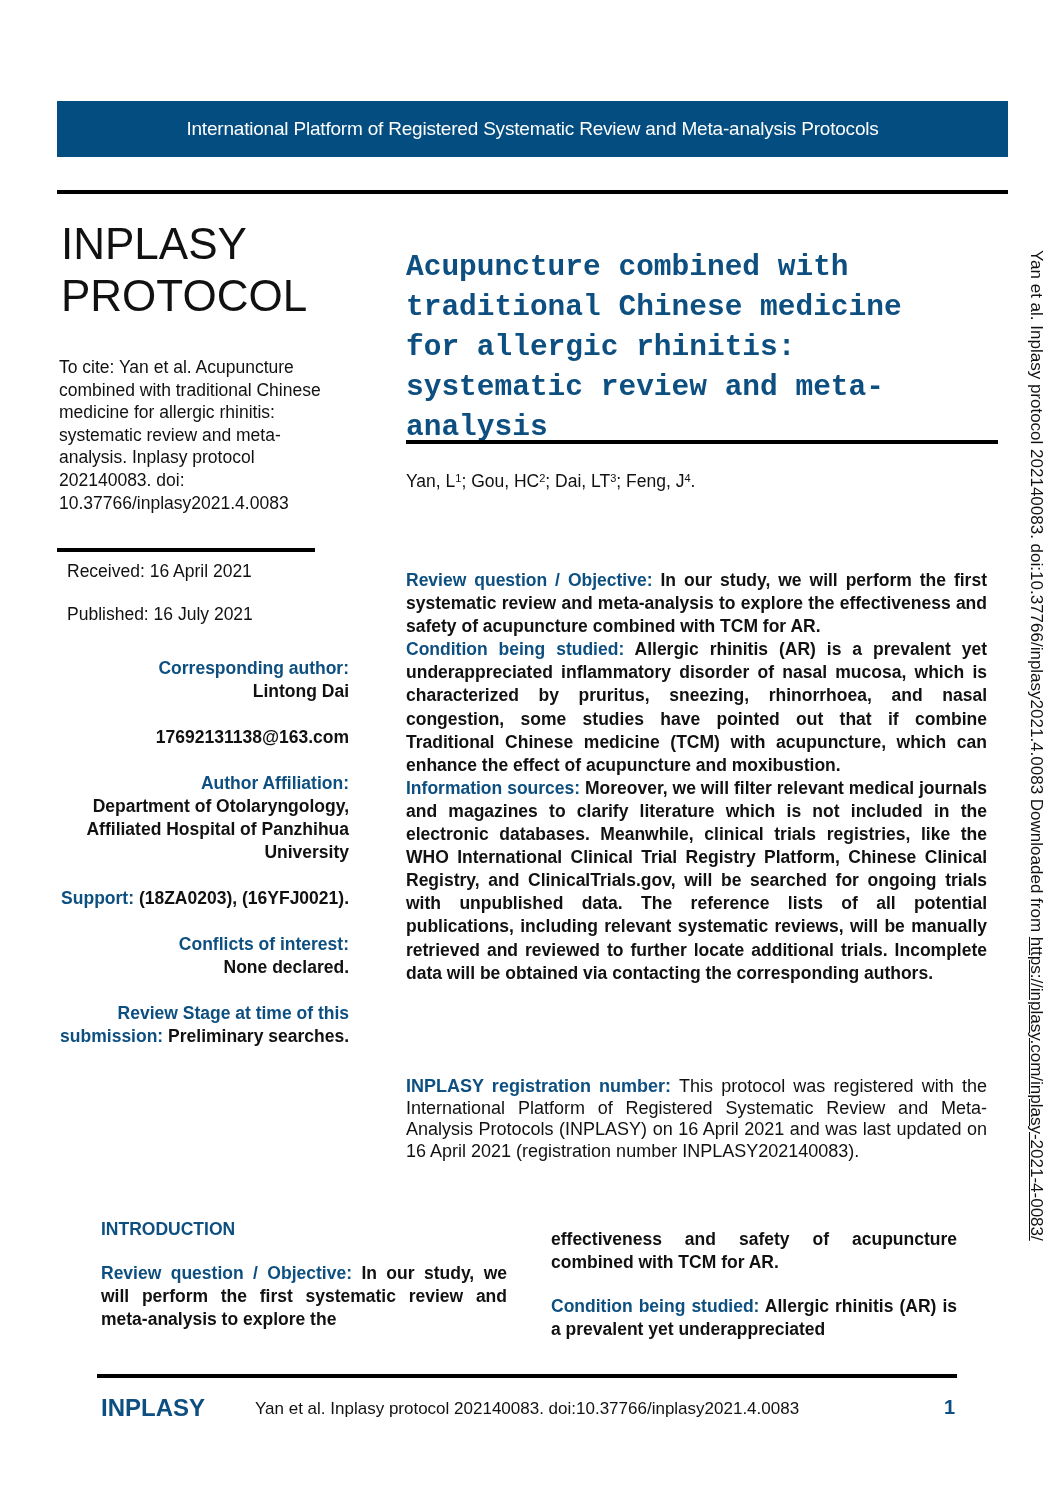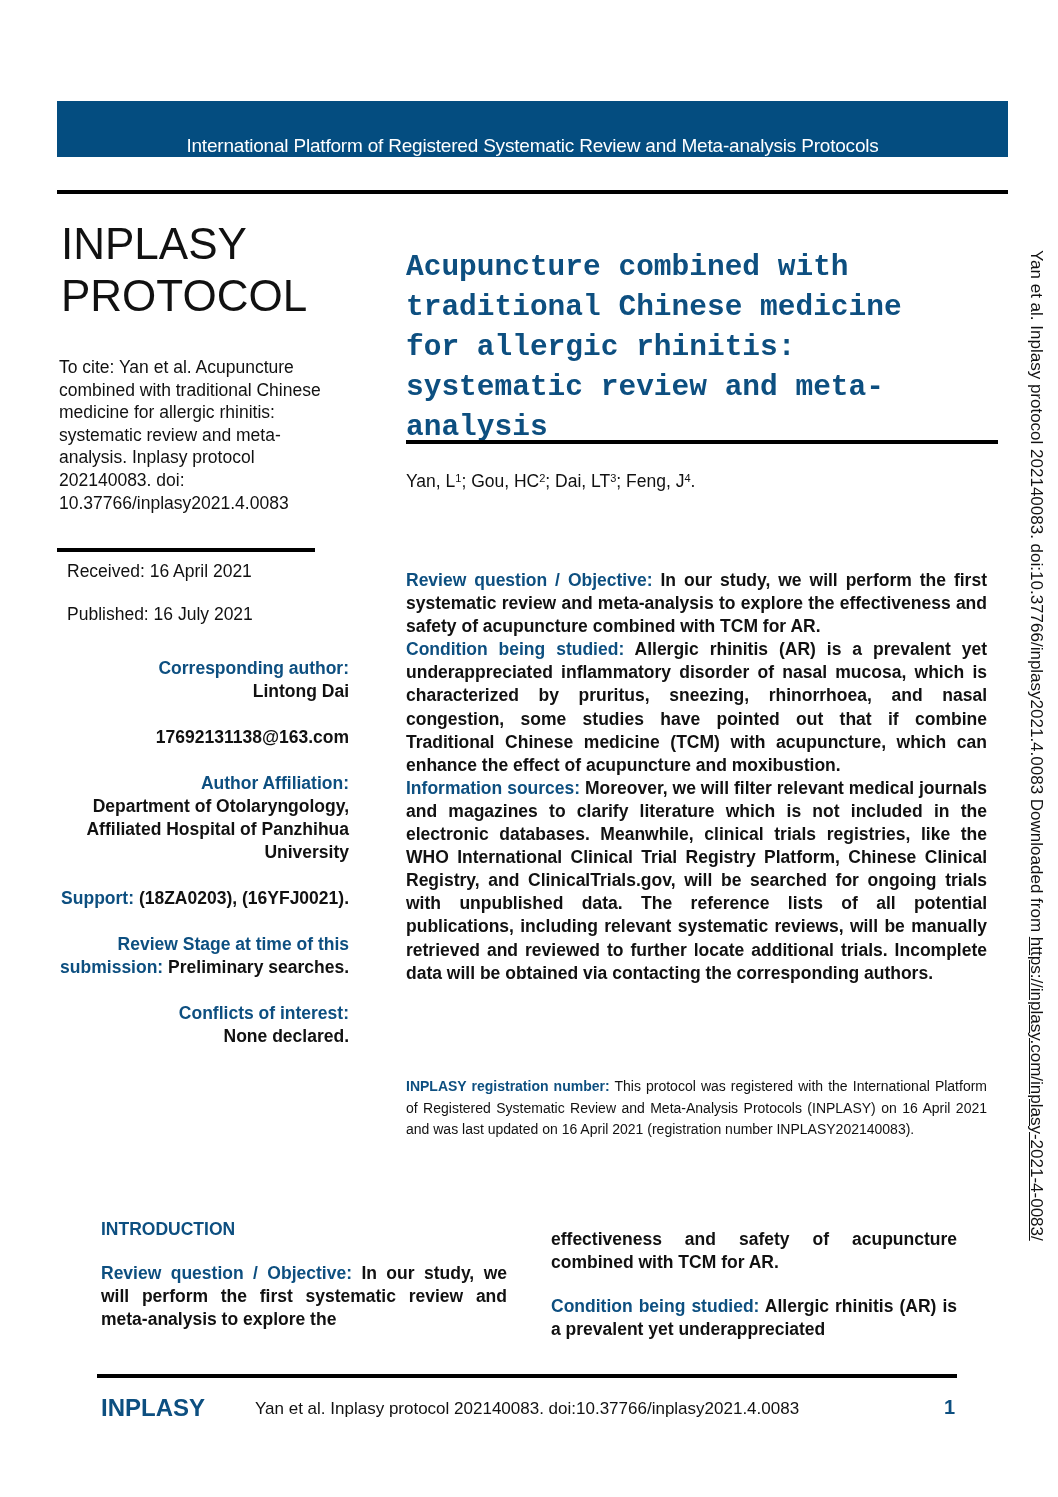--- a/index.html
+++ b/index.html
@@ -3,21 +3,21 @@
 <meta charset="utf-8">
 <style>
   html, body { margin: 0; padding: 0; background: #ffffff; }
   body {
     width: 1058px; height: 1497px; position: relative; overflow: hidden;
     font-family: "Liberation Sans", sans-serif; color: #111;
   }
   .banner {
     position: absolute; left: 57px; top: 101px; width: 951px; height: 56px;
     background: #044d80; color: #fff;
-    display: flex; align-items: flex-end; justify-content: center;
+    display: flex; align-items: center; justify-content: center;
     font-size: 19px; letter-spacing: -0.2px;
   }
   .rule-top { position: absolute; left: 57px; top: 190px; width: 951px; height: 4px; background: #000; }
 
   .brand {
     position: absolute; left: 61px; top: 218px; font-size: 44px; line-height: 52px;
     color: #111; letter-spacing: 0px;
   }
   .cite {
     position: absolute; left: 59px; top: 356px; width: 285px; font-size: 17.5px; line-height: 22.6px; color: #111;
@@ -39,21 +39,21 @@
   .authors sup { font-size: 11px; vertical-align: 5px; }
 
   .abstract {
     position: absolute; left: 406px; top: 569px; width: 581px;
     font-size: 17.5px; line-height: 23.1px; font-weight: bold; text-align: justify;
   }
   .abstract p { margin: 0; }
   .abstract .label { color: #0d4f80; }
   .reg {
     position: absolute; left: 406px; top: 1076px; width: 581px;
-    font-size: 14px; line-height: 21.5px; text-align: justify;
+    font-size: 18px; line-height: 21.5px; text-align: justify;
   }
   .reg .label { color: #0d4f80; font-weight: bold; }
 
   .intro-left {
     position: absolute; left: 101px; top: 1218px; width: 406px;
     font-size: 17.5px; line-height: 23px; font-weight: bold; text-align: justify;
   }
   .intro-left .heading { color: #0d4f80; margin-bottom: 21px; }
   .intro-left .label { color: #0d4f80; }
   .intro-right {
@@ -103,25 +103,25 @@
   </div>
   <div class="block">17692131138@163.com</div>
   <div class="block">
     <div class="label">Author Affiliation:</div>
     <div>Department of Otolaryngology, Affiliated Hospital of Panzhihua University</div>
   </div>
   <div class="block">
     <span class="label">Support:</span><span> (18ZA0203), (16YFJ0021).</span>
   </div>
   <div class="block">
-    <span class="label">Review Stage at time of this submission:</span><span> Preliminary searches.</span>
+    <div class="label">Conflicts of interest:</div>
+    <div>None declared.</div>
   </div>
   <div class="block">
-    <div class="label">Conflicts of interest:</div>
-    <div>None declared.</div>
+    <span class="label">Review Stage at time of this submission:</span><span> Preliminary searches.</span>
   </div>
 </div>
 
 <div class="title">Acupuncture combined with traditional Chinese medicine for allergic rhinitis: systematic review and meta-analysis</div>
 <div class="rule-title"></div>
 
 <div class="authors">
   <span><span>Yan, L</span><sup>1</sup><span>; </span></span><span><span>Gou, HC</span><sup>2</sup><span>; </span></span><span><span>Dai, LT</span><sup>3</sup><span>; </span></span><span><span>Feng, J</span><sup>4</sup><span>.</span></span>
 </div>
 

